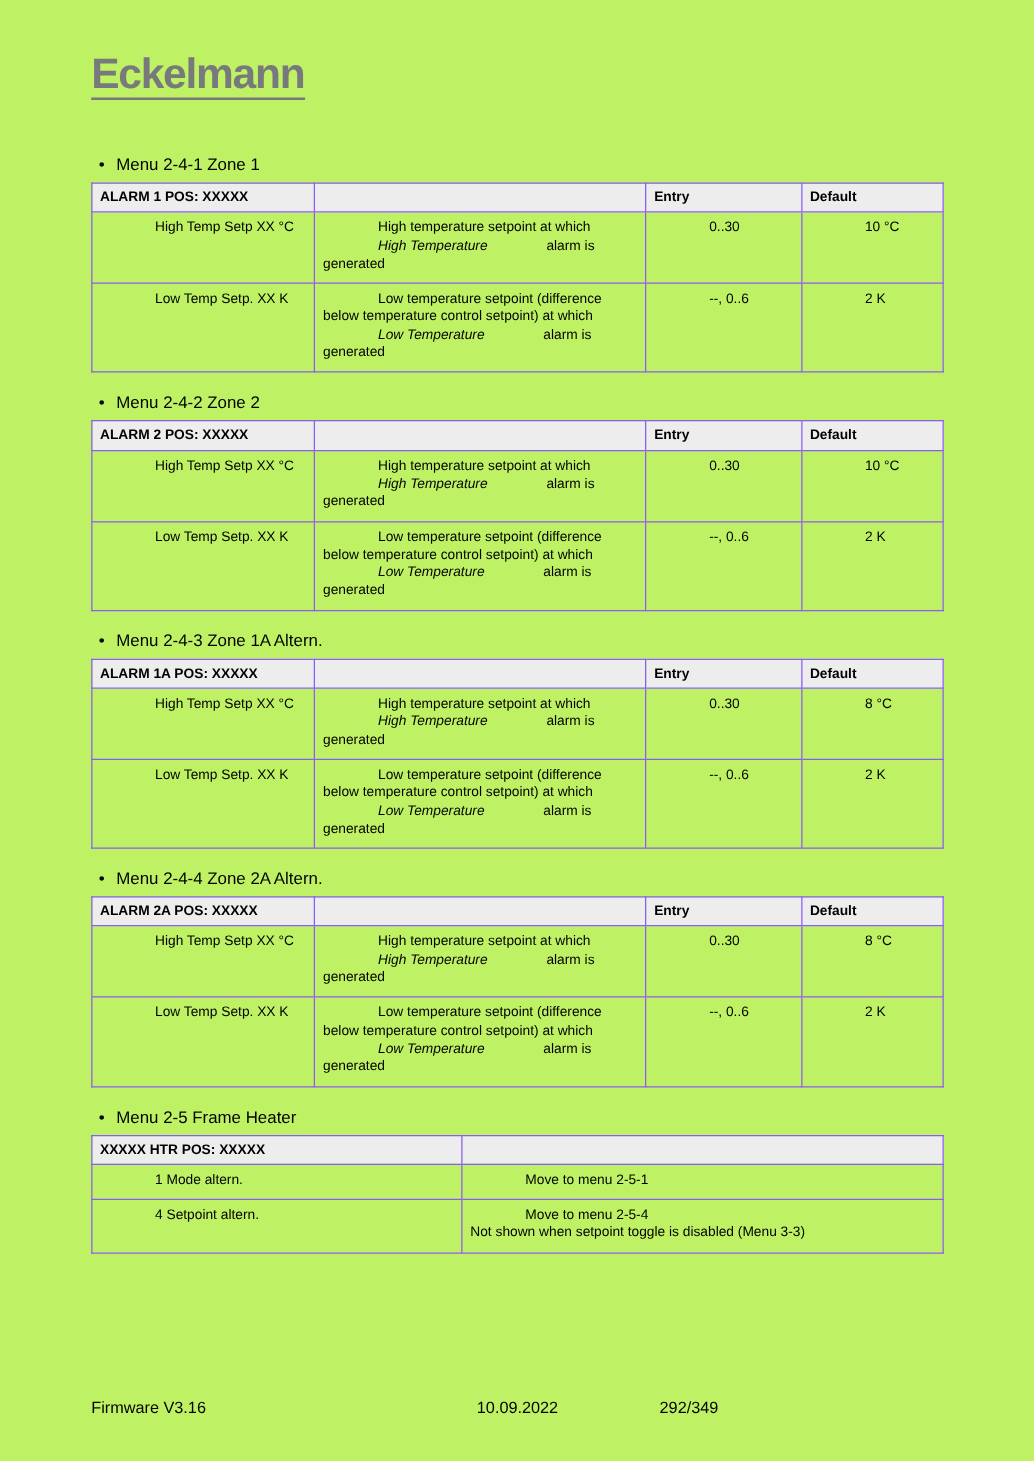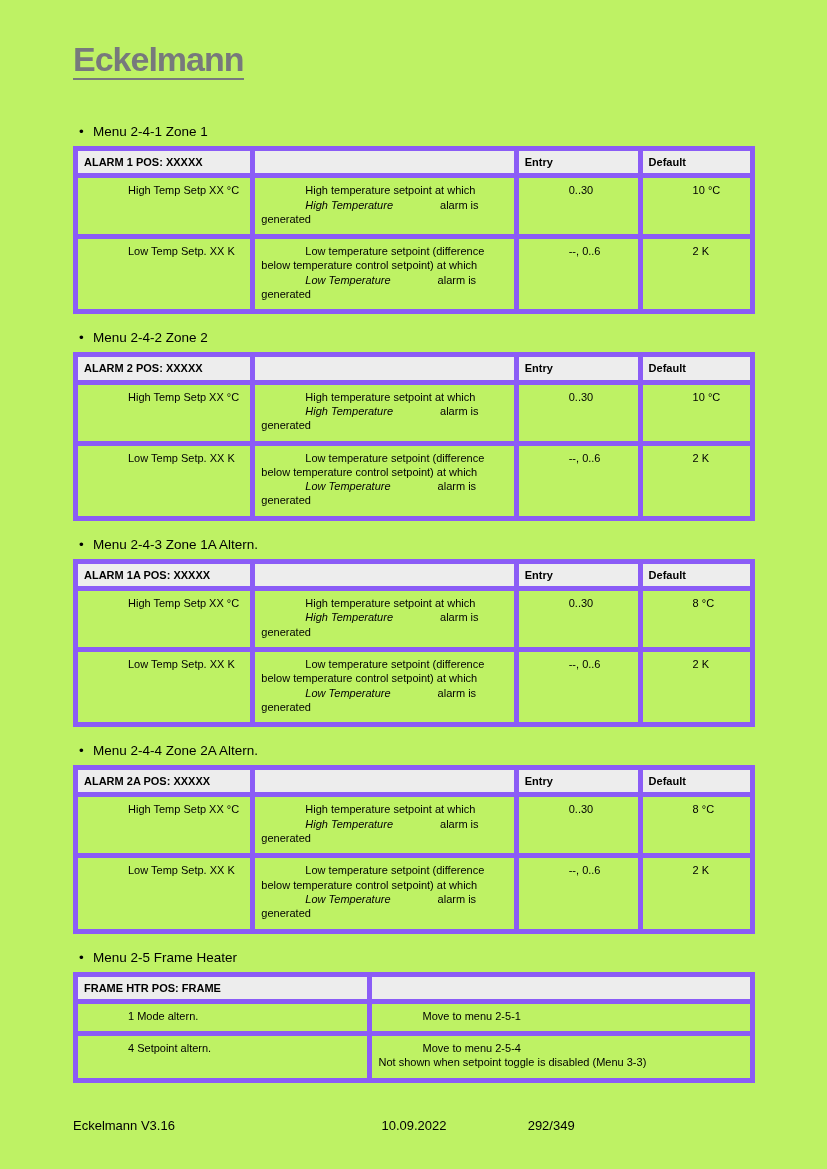--- a/index.html
+++ b/index.html
@@ -39,21 +39,21 @@
     margin-left: 6px;
     font-size: 13.5px;
   }
   .bullet-dot { width: 14px; font-size: 13.5px; }
   .data-table {
     width: 100%;
     border-collapse: collapse;
     table-layout: fixed;
   }
   .data-table th, .data-table td {
-    border: 5px solid #8b5cf6;
+    border: 1px solid #8b5cf6;
     text-align: left;
     vertical-align: top;
     font-size: 11px;
     line-height: 1.3;
   }
   .data-table th {
     background: #ededed;
     font-weight: bold;
     padding: 4px 6px;
     vertical-align: middle;
@@ -231,37 +231,37 @@
             <span class="bullet-dot">•</span>
             <span class="bullet-text">Menu 2-5 Frame Heater</span>
           </div>
           <table class="data-table">
             <colgroup>
               <col style="width: 43.5%;">
               <col style="width: 56.5%;">
             </colgroup>
             <thead>
               <tr>
-                <th>FRAME HTR POS: FRAME</th>
+                <th>XXXXX HTR POS: XXXXX</th>
                 <th></th>
               </tr>
             </thead>
             <tbody>
               <tr>
                 <td><span class="seg">1 Mode altern.</span></td>
                 <td><span class="seg">Move to menu 2-5-1</span></td>
               </tr>
               <tr>
                 <td><span class="seg">4 Setpoint altern.</span></td>
                 <td><span class="seg">Move to menu 2-5-4
 Not shown when setpoint toggle is disabled (Menu 3-3)</span></td>
               </tr>
             </tbody>
           </table>
         </section>
       </div>
   </div>
   <footer class="footer">
-    <span class="f-left">Eckelmann V3.16</span>
+    <span class="f-left">Firmware V3.16</span>
     <span class="f-center">10.09.2022</span>
     <span class="f-right">292/349</span>
   </footer>
 </div>
 
 </body></html>

